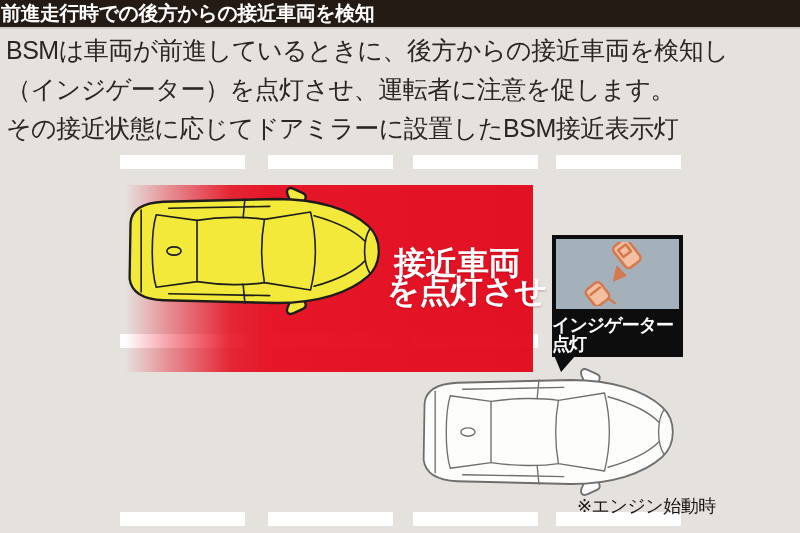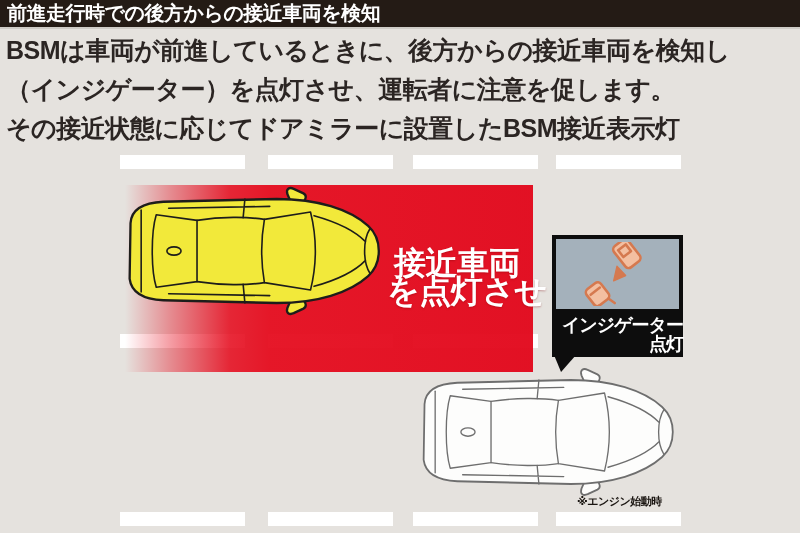--- a/index.html
+++ b/index.html
@@ -12,29 +12,29 @@
   .stage{position:relative;width:800px;height:533px;}
 
   
   .titlebar{
     position:absolute;left:0;top:0;width:800px;height:27px;
     background:var(--header_bg,#241b15);
     border-bottom:2px solid #cfccc7;
     box-sizing:content-box;
   }
   .titlebar span{
-    display:block;padding-left:7px;line-height:27px;
+    display:block;padding-left:1px;line-height:27px;
     color:#fff;font-size:20px;font-weight:700;letter-spacing:-0.5px;
     white-space:nowrap;
   }
 
   
   .intro{
     position:absolute;left:6px;top:31px;width:790px;margin:0;
-    font-size:25px;line-height:39px;font-weight:700;
+    font-size:25px;line-height:39px;font-weight:400;
     color:var(--text_color,#2b2523);letter-spacing:-0.5px;
   }
   .intro span{display:block;white-space:nowrap;}
 
   
   .road{position:absolute;left:0;top:150px;width:800px;height:383px;}
 
   .dash{
     position:absolute;height:14px;width:125px;
     background:var(--lane_white,#ffffff);
@@ -73,35 +73,35 @@
   
   .inset{position:absolute;left:552px;top:85px;width:131px;z-index:4;}
   .inset-img{
     width:131px;height:78px;box-sizing:border-box;
     border:4px solid #0d0d0d;
     background:var(--inset_bg,#a4b1bb);
     display:flex;align-items:center;justify-content:center;
   }
   .inset-label{
     width:131px;height:44px;box-sizing:border-box;
-    background:#0d0d0d;color:#fff;text-align:right;
+    background:#0d0d0d;color:#fff;text-align:left;
     font-weight:700;font-size:18px;line-height:19px;
     padding-top:3px;letter-spacing:-1px;
   }
   .inset-label span{display:block;white-space:nowrap;}
   .inset-tail{
     position:absolute;left:2px;top:120px;width:22px;height:17px;
     background:#0d0d0d;
     clip-path:polygon(0% 0%,100% 0%,32% 100%);
   }
 
   
   .footnote{
     position:absolute;left:577px;top:344px;z-index:3;
-    font-size:11px;font-weight:700;color:#1a1511;letter-spacing:-0.5px;
+    font-size:18px;font-weight:400;color:#1a1511;letter-spacing:-0.5px;
     white-space:nowrap;
   }
 </style>
 </head>
 <body>
 
 <svg width="0" height="0" style="position:absolute" aria-hidden="true">
   <defs>
     <g id="car-top" stroke-linejoin="round" stroke-linecap="round">
 

